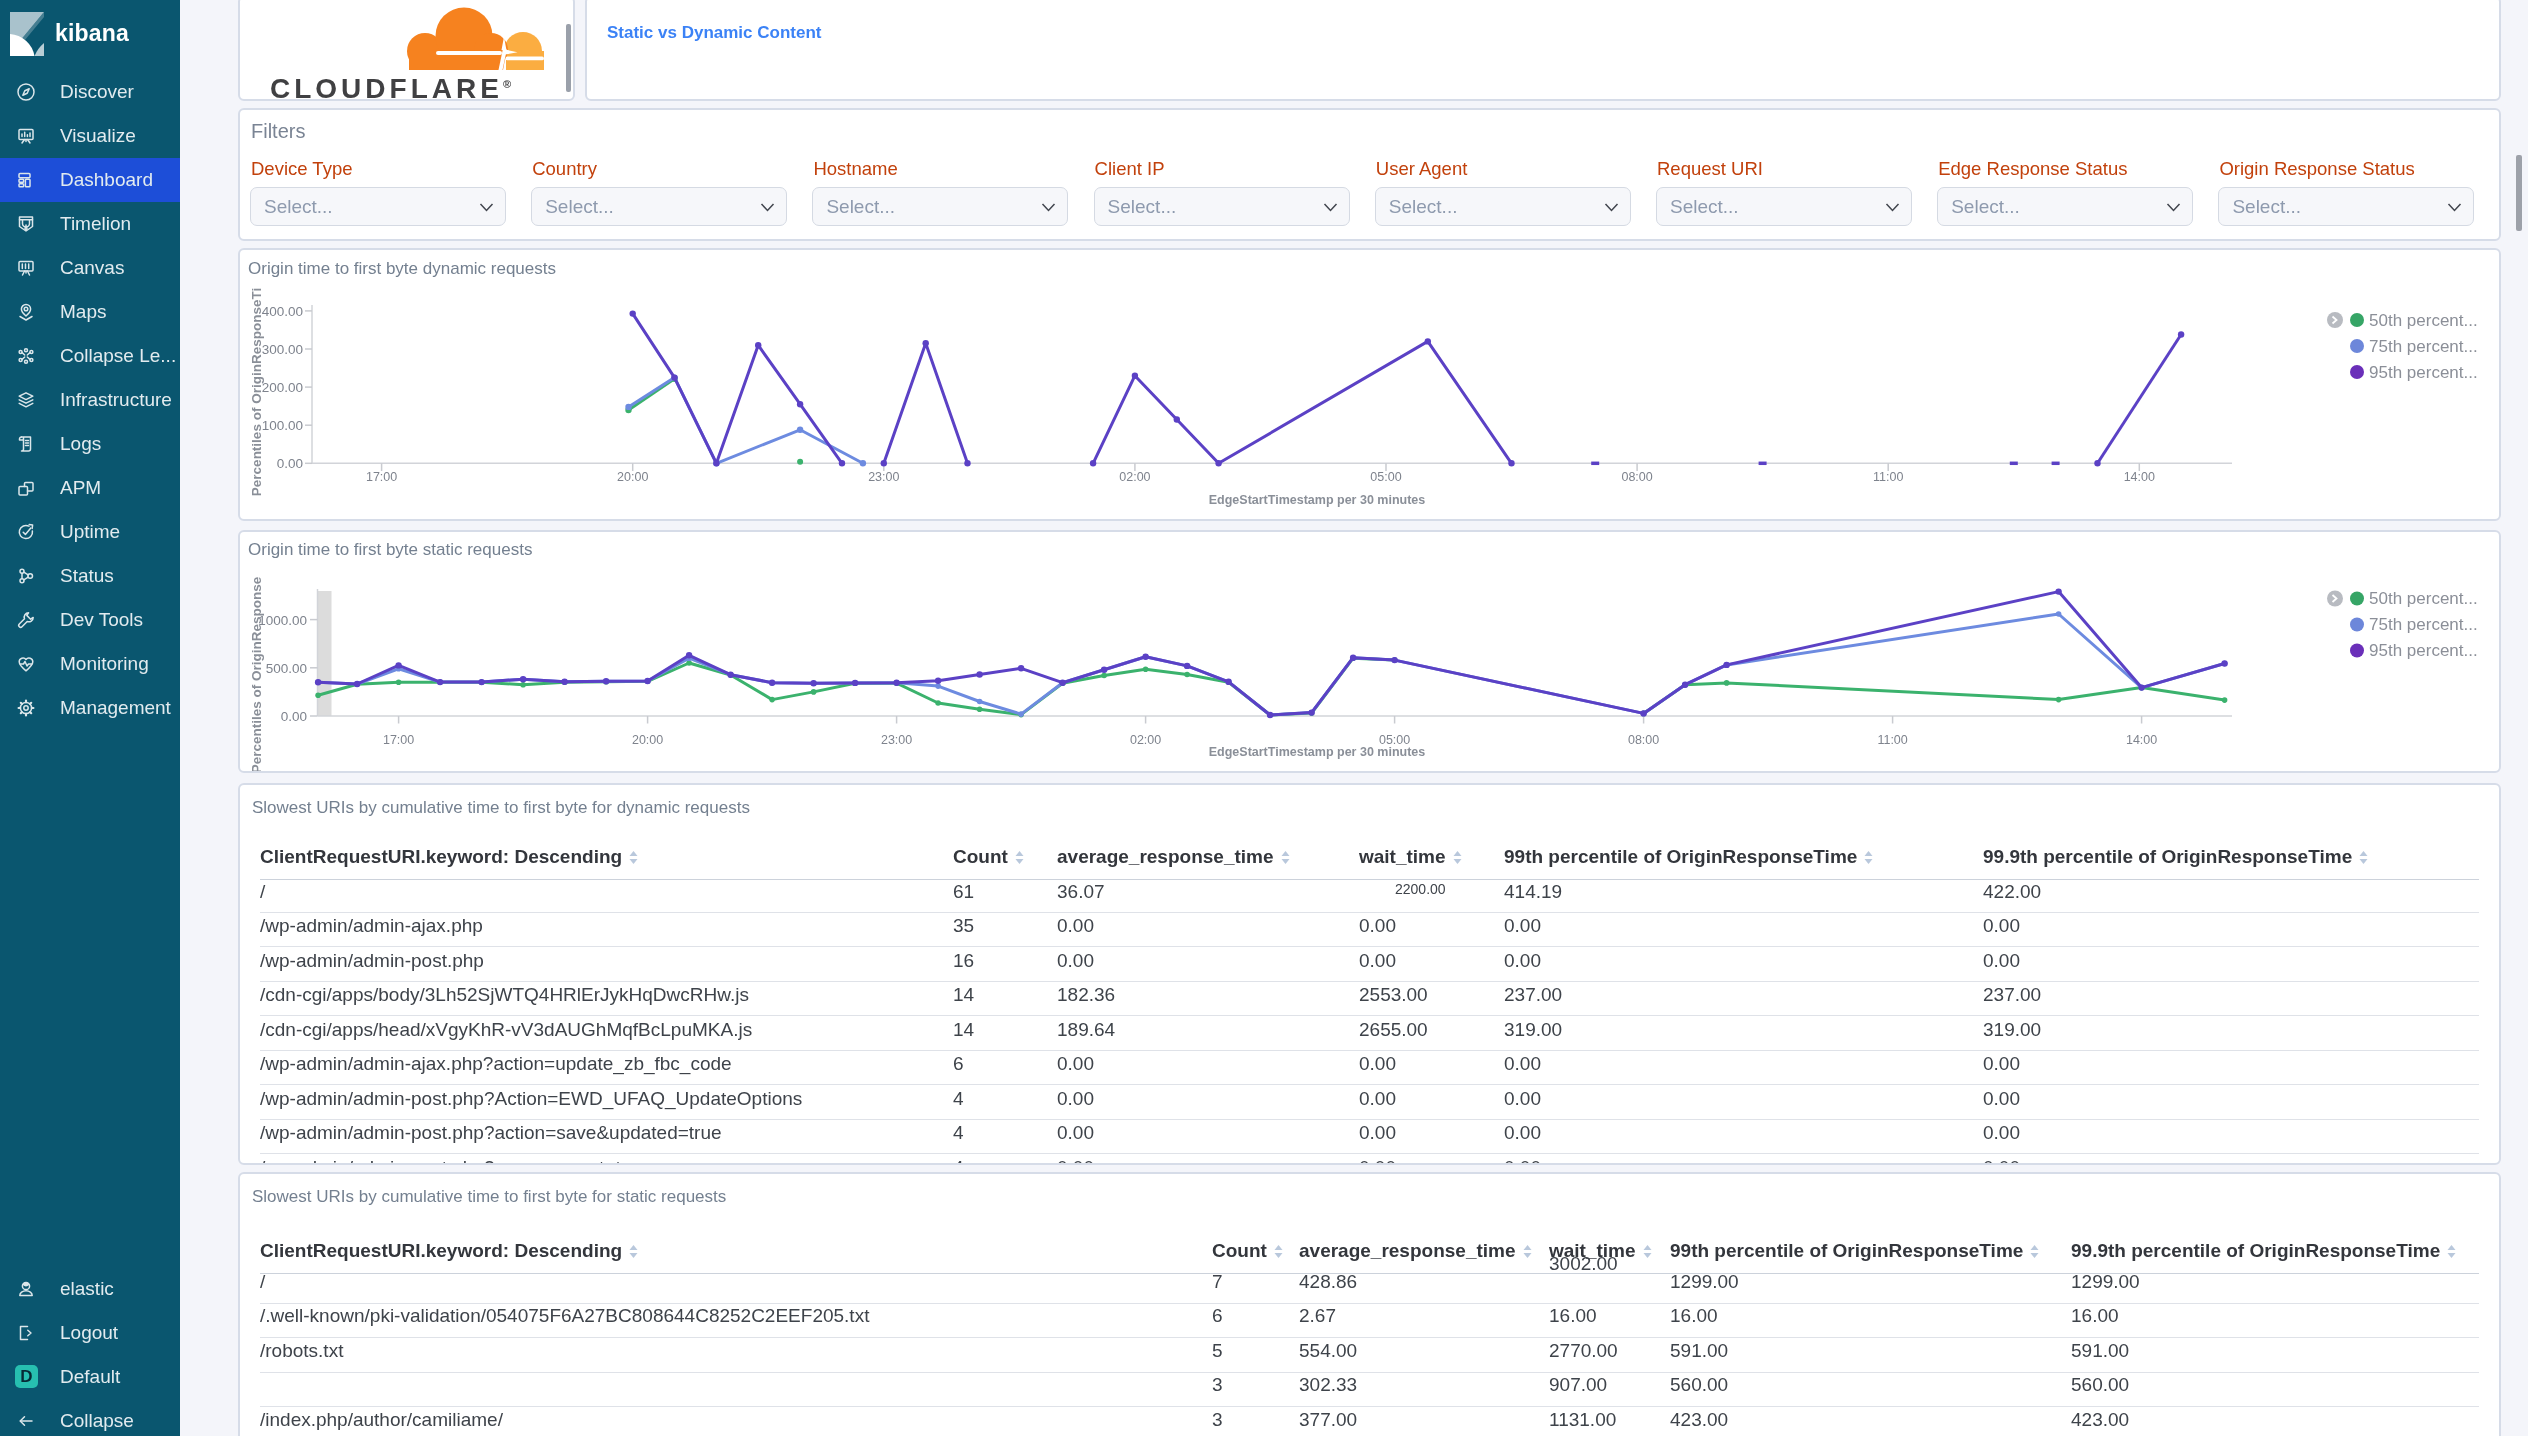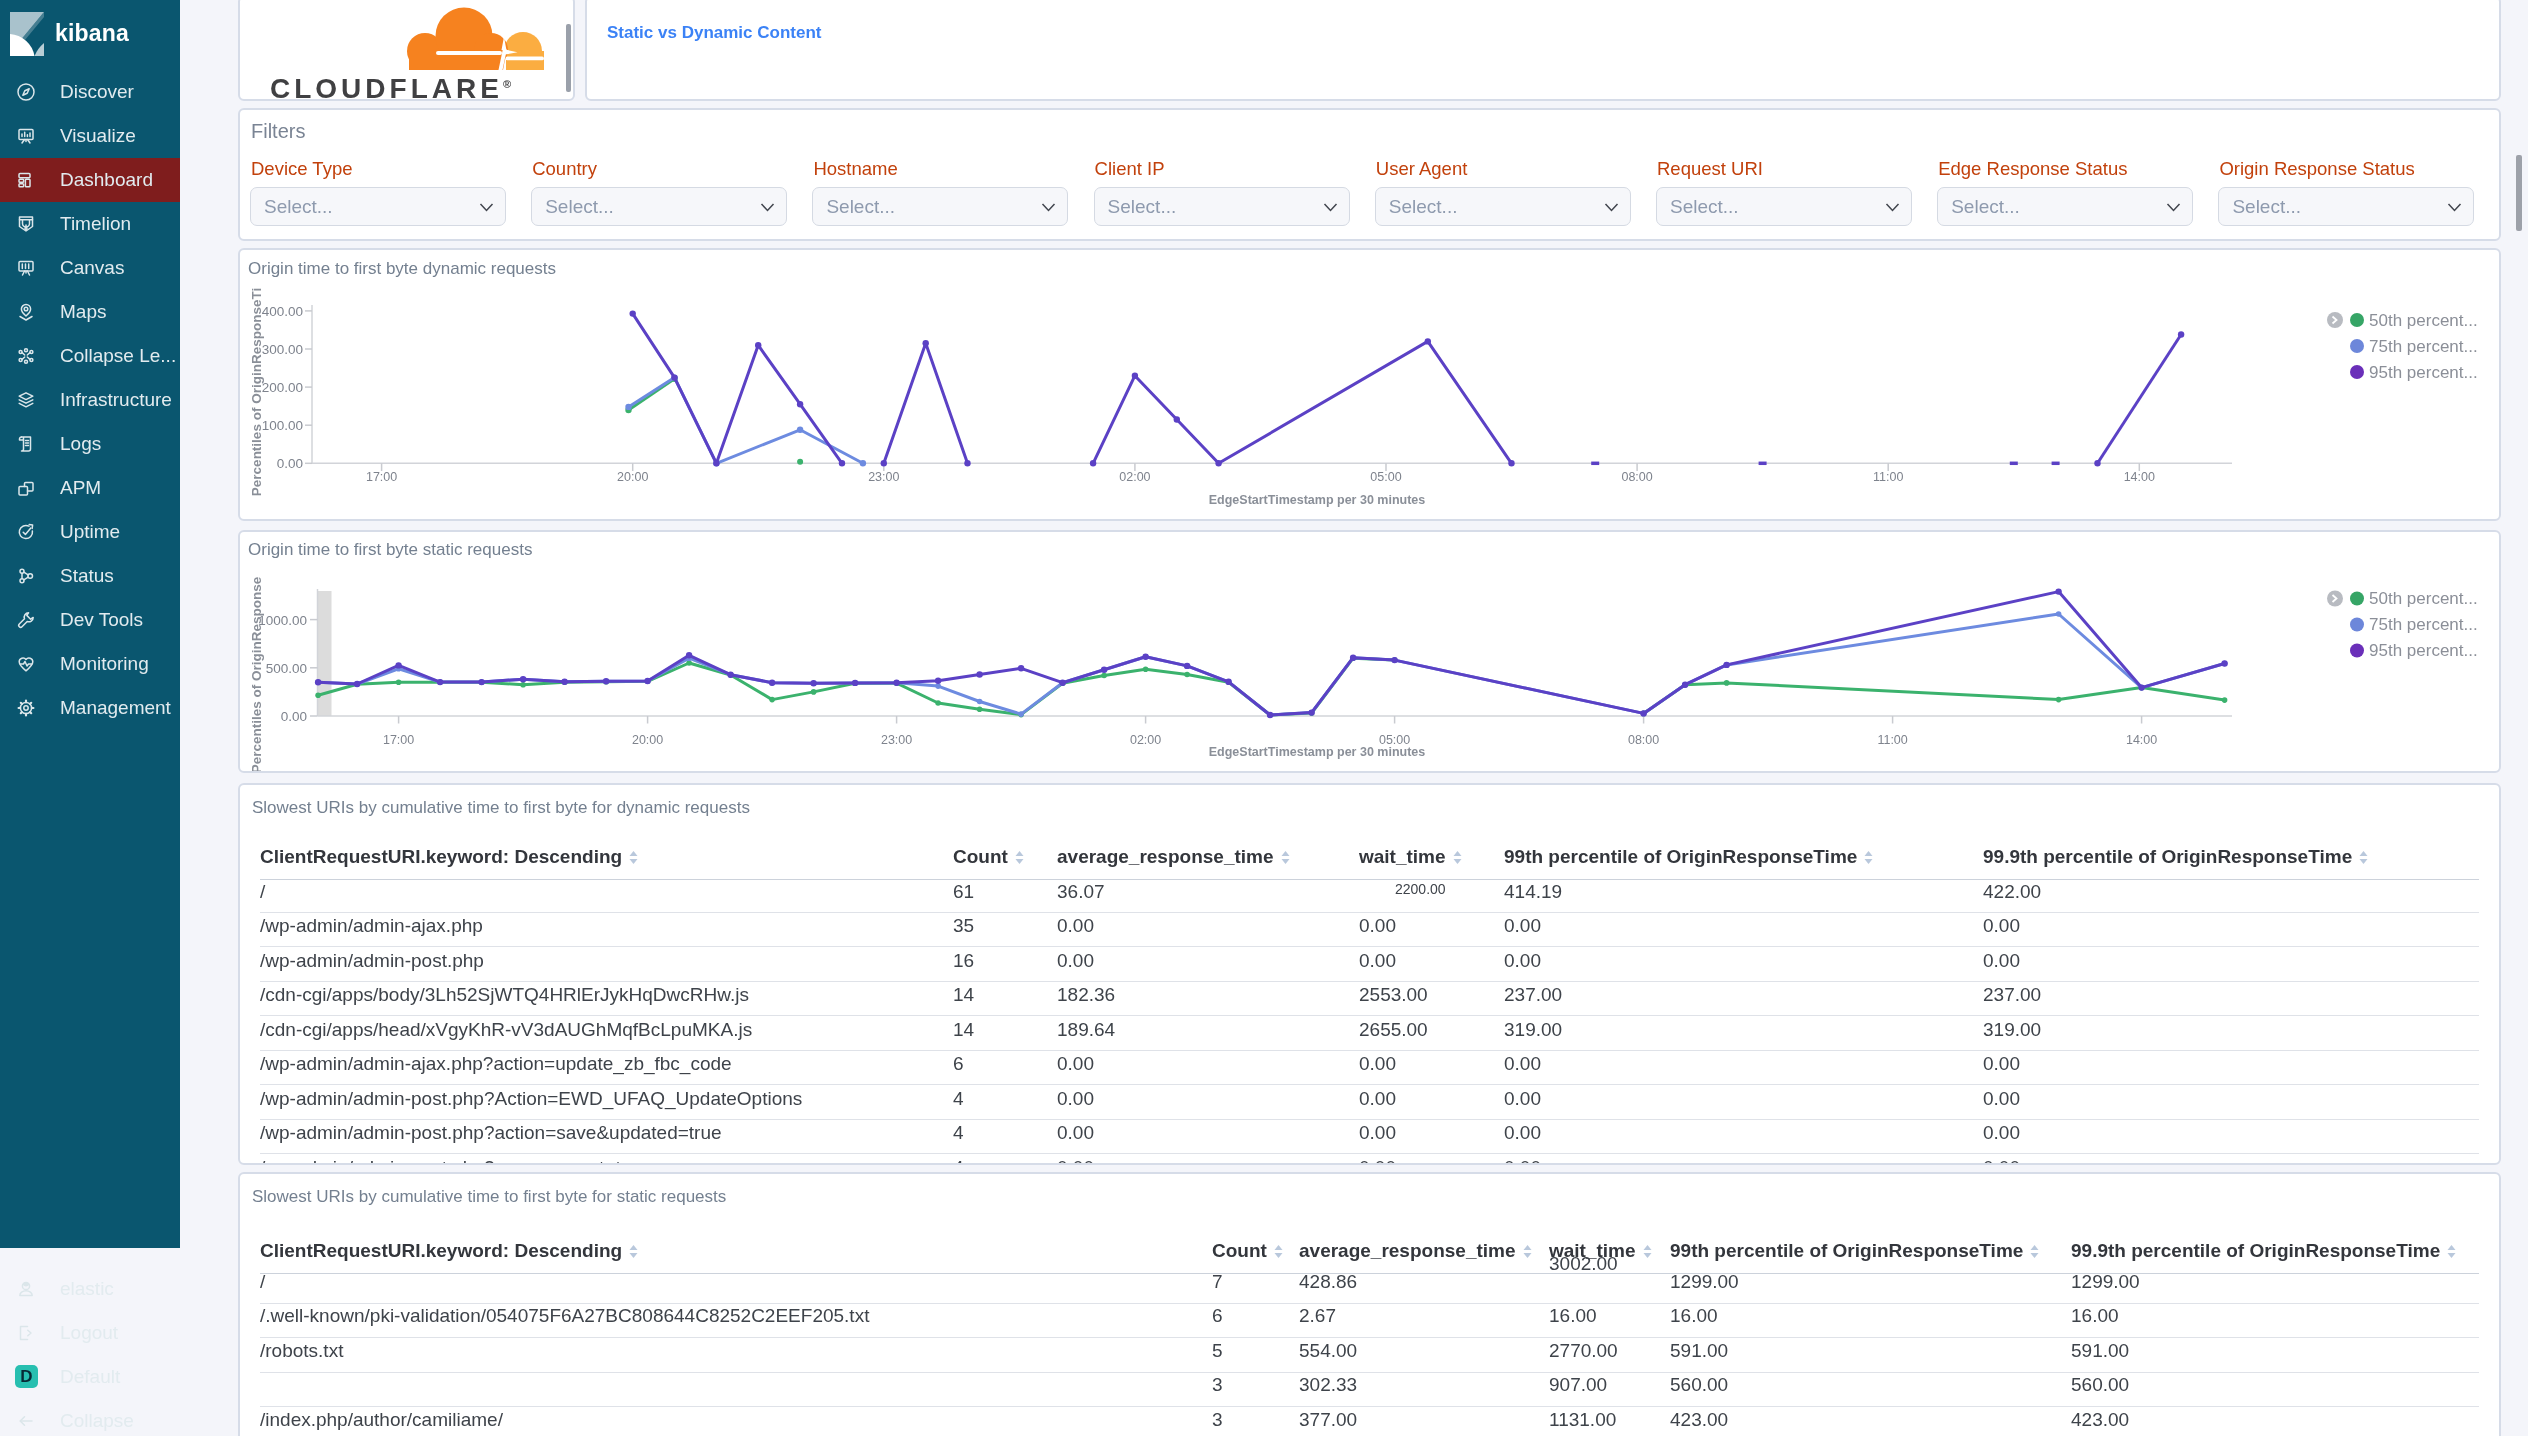--- a/index.html
+++ b/index.html
@@ -1,23 +1,23 @@
 <!DOCTYPE html>
 <html><head><meta charset="utf-8"><style>
 *{margin:0;padding:0;box-sizing:border-box}
 html,body{width:2528px;height:1436px;overflow:hidden;background:#f4f5fa;
 font-family:"Liberation Sans",sans-serif;position:relative}
 .panel{position:absolute;background:#fff;border:2px solid #d6dce8;border-radius:6px}
 .abs{position:absolute}
 .ptitle{position:absolute;left:8px;top:10px;font-size:17px;color:#748090;white-space:nowrap}
-#sidebar{position:absolute;left:0;top:0;width:180px;height:1248px;background:#0a566f;color:#dbe6ea}
+#sidebar{position:absolute;left:0;top:0;width:180px;height:1436px;background:#0a566f;color:#dbe6ea}
 .nav{position:absolute;left:0;width:180px;height:44px}
 .nav .ic{position:absolute;left:16px;top:12px;width:20px;height:20px}
 .nav .tx{position:absolute;left:60px;top:50%;transform:translateY(-50%);font-size:19px;color:#e2ebef;white-space:nowrap}
-.nav.sel{background:#7f1d1d}
+.nav.sel{background:#1d4ed8}
 .lbl{position:absolute;font-size:18.5px;font-weight:normal;color:#c2410c;white-space:nowrap}
 .sel-box{position:absolute;height:39px;background:#f6f7fa;border:1px solid #d5dae3;border-radius:7px}
 .sel-box .ph{position:absolute;left:13px;top:50%;transform:translateY(-50%);font-size:19px;color:#8e9aae}
 .sel-box .ch{position:absolute;right:10px;top:11px;width:17px;height:16px}
 </style></head><body>
 <div id="sidebar">
     <svg class="abs" style="left:10px;top:12px" width="34" height="44" viewBox="0 0 34 44">
 <polygon points="0,0 34,0 0,41" fill="#a9c2cc"></polygon>
 <polygon points="34,0 34,5 3.6,41.7 0,41" fill="#7fa5b3" opacity="0.5"></polygon>
 <path d="M0 44 L0 22 A27 27 0 0 1 24.5 44 Z" fill="#ffffff"></path>

